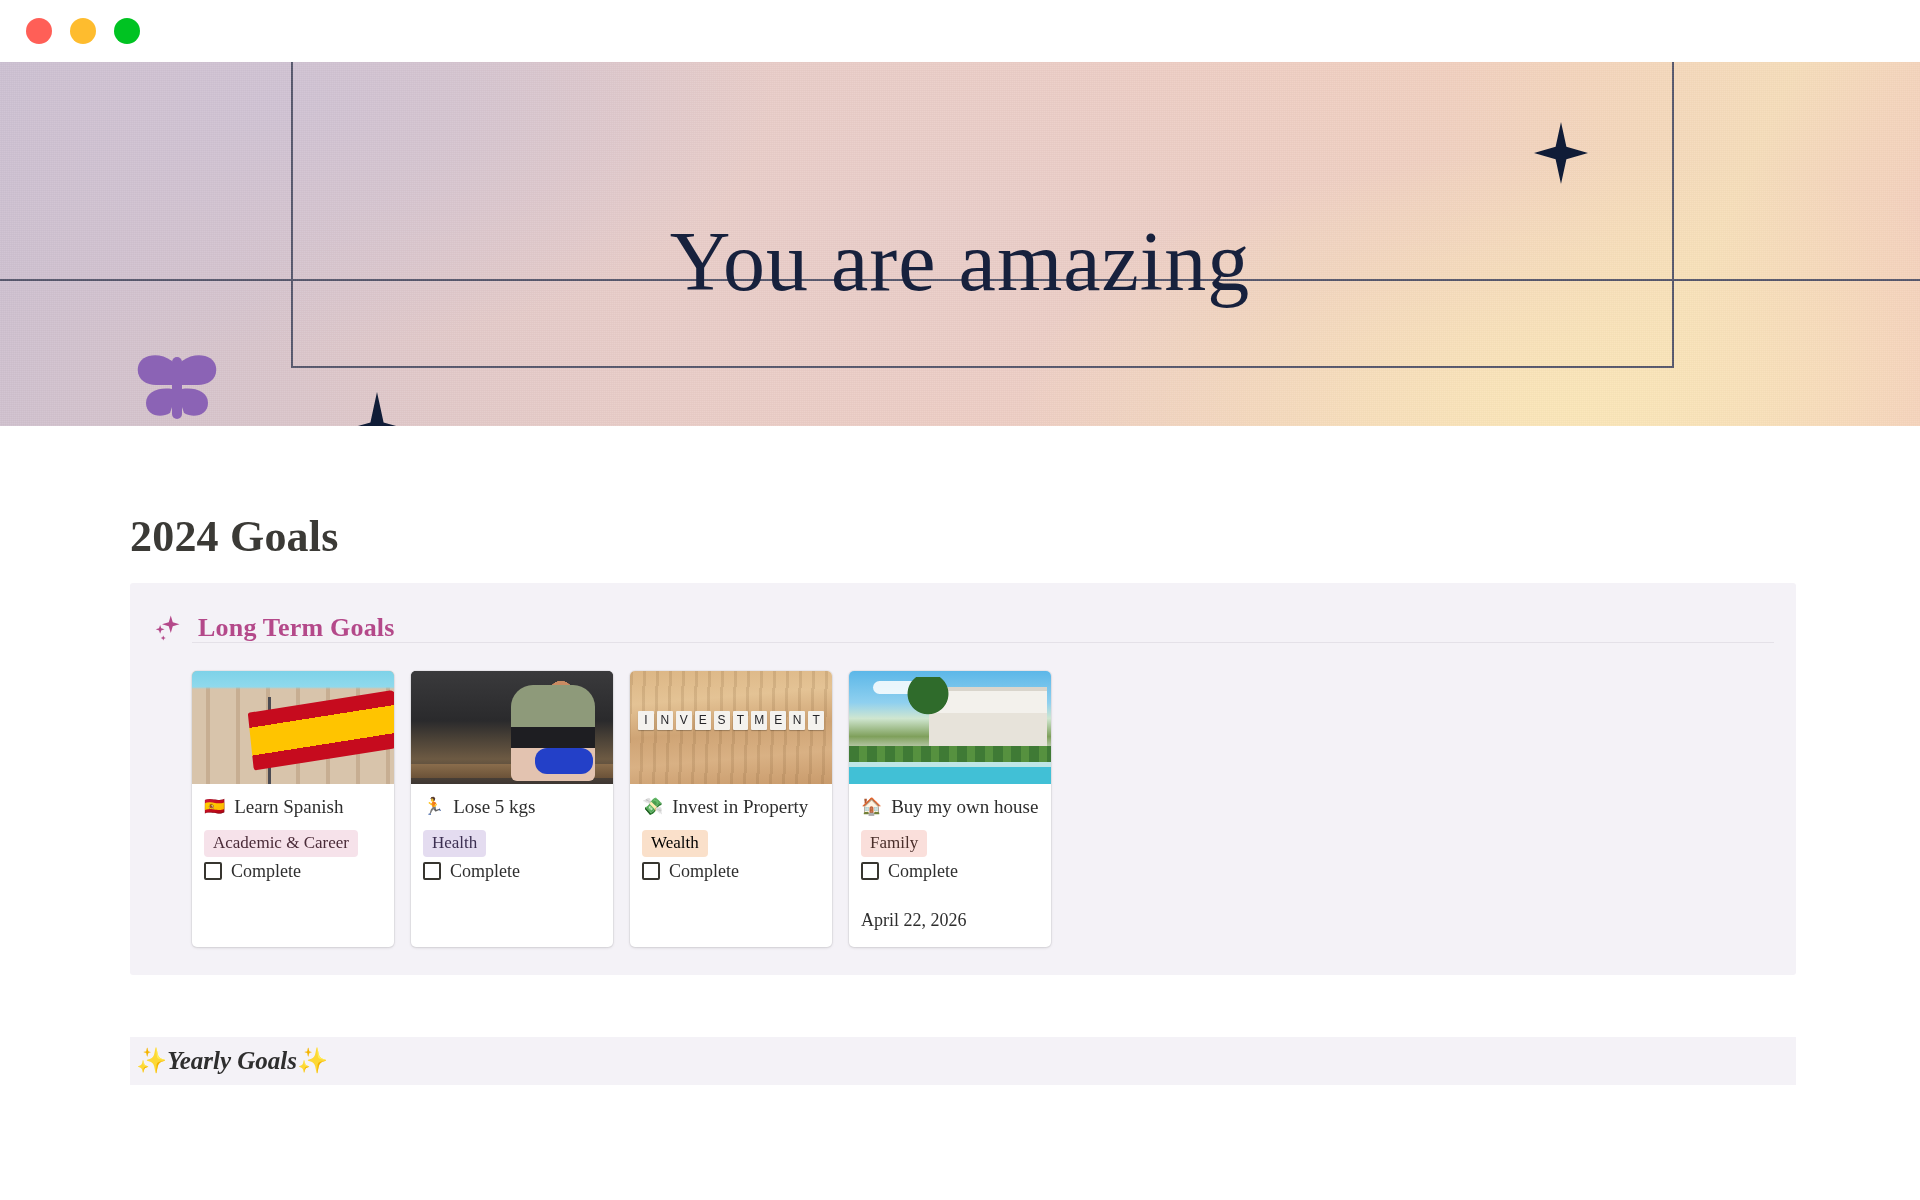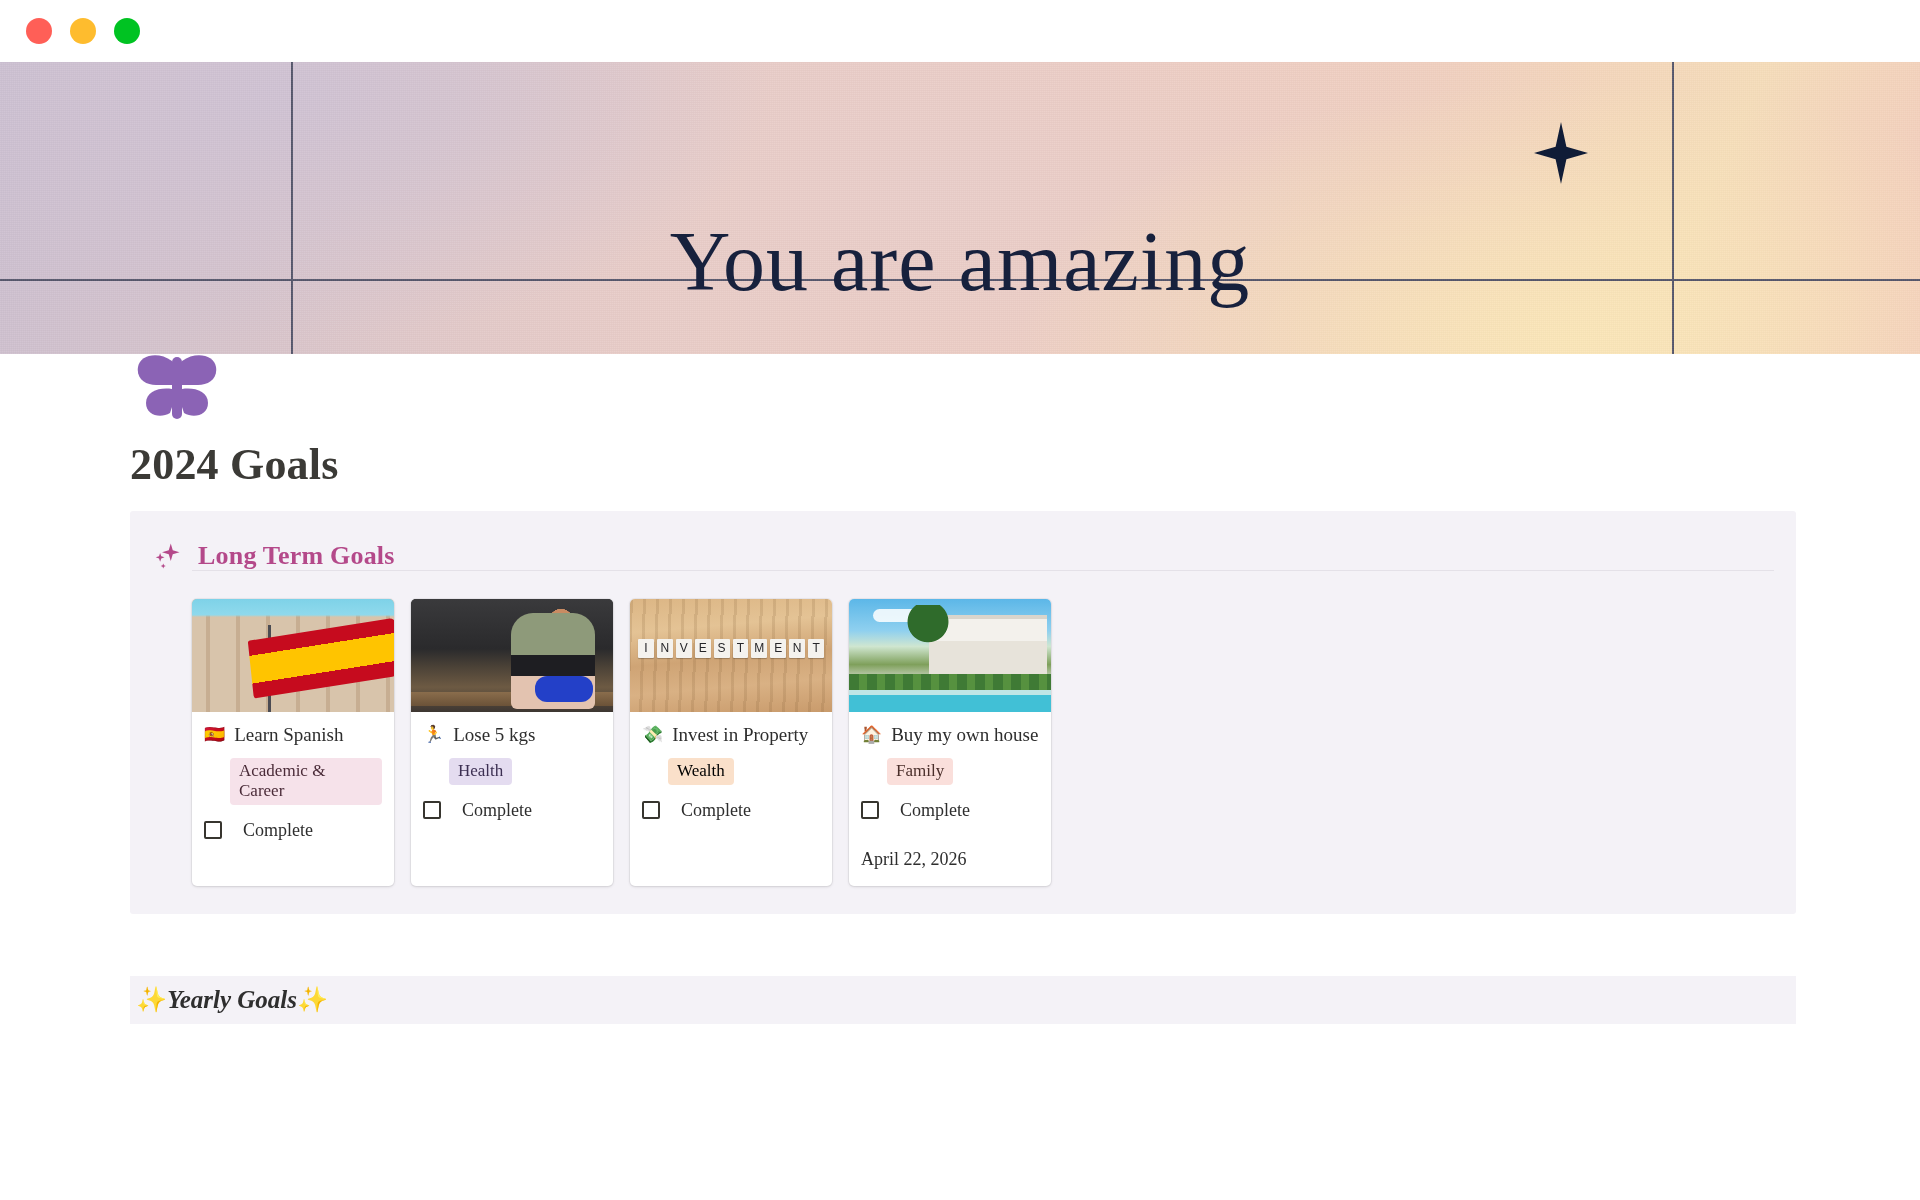--- a/index.html
+++ b/index.html
@@ -20,21 +20,21 @@
   }
   .traffic { display: flex; gap: 18px; align-items: center; }
   .dot { width: 26px; height: 26px; border-radius: 50%; display: block; }
   .dot.red    { background: #ff5f57; }
   .dot.yellow { background: #febc2e; }
   .dot.green  { background: #00c322; }
 
   
   .banner {
     position: relative;
-    width: 100%; height: 292px;
+    width: 100%; height: 364px;
     overflow: hidden;
     background:
       radial-gradient(ellipse 900px 420px at 82% 96%, #fbe6b8 0%, rgba(251,230,184,0) 62%),
       radial-gradient(ellipse 760px 380px at 14% 10%, #cfc2d3 0%, rgba(207,194,211,0) 66%),
       radial-gradient(ellipse 1000px 560px at 48% 42%, #e9cdc9 0%, rgba(233,205,201,0) 70%),
       linear-gradient(115deg, #c9bed0 0%, #d8c4cb 18%, #e8cbc6 38%, #f1cdbf 56%, #f3d0bd 70%, #f6ddba 86%, #f3c9bf 100%);
   }
   .banner::after{
     content:""; position:absolute; inset:0;
     background-image:
@@ -145,25 +145,25 @@
   .card-title {
     display: flex; align-items: center; gap: 9px;
     font-size: 19px; color: #2e2e2e; line-height: 1.15;
     white-space: nowrap;
   }
   .emoji { font-size: 17px; line-height: 1; display:inline-flex; }
   .tag {
     display: inline-block; margin-top: 12px;
     padding: 3px 9px 4px 9px;
     border-radius: 4px;
-    font-size: 17px; color: #3b2b33; margin-left: 26px;
+    font-size: 17px; color: #3b2b33;
   }
   .check-row {
-    display: flex; align-items: center; gap: 21px;
-    margin-top: 15px;
+    display: flex; align-items: center; gap: 9px;
+    margin-top: 4px;
     font-size: 18px; color: #2e2e2e;
   }
   .checkbox {
     width: 18px; height: 18px;
     border: 2px solid #37352f;
     background: #fff; border-radius: 2px;
     display:block; flex: 0 0 auto;
   }
   .card-date { margin-top: 28px; font-size: 18px; color: #2e2e2e; }
 

